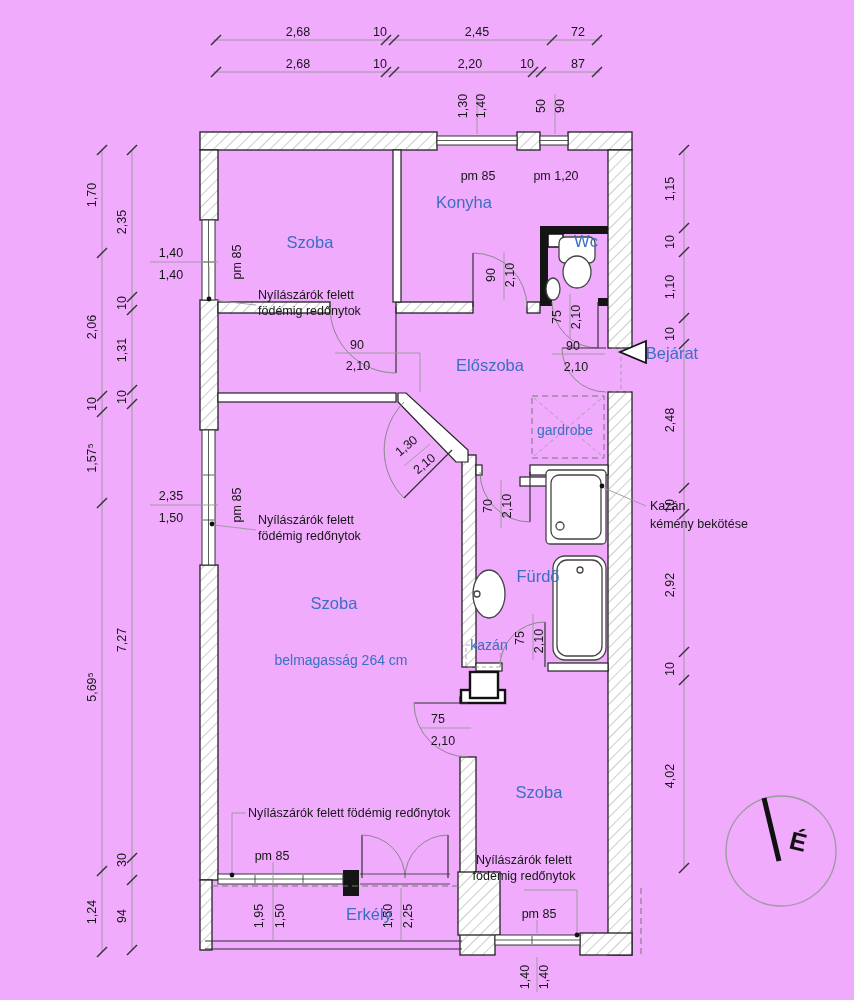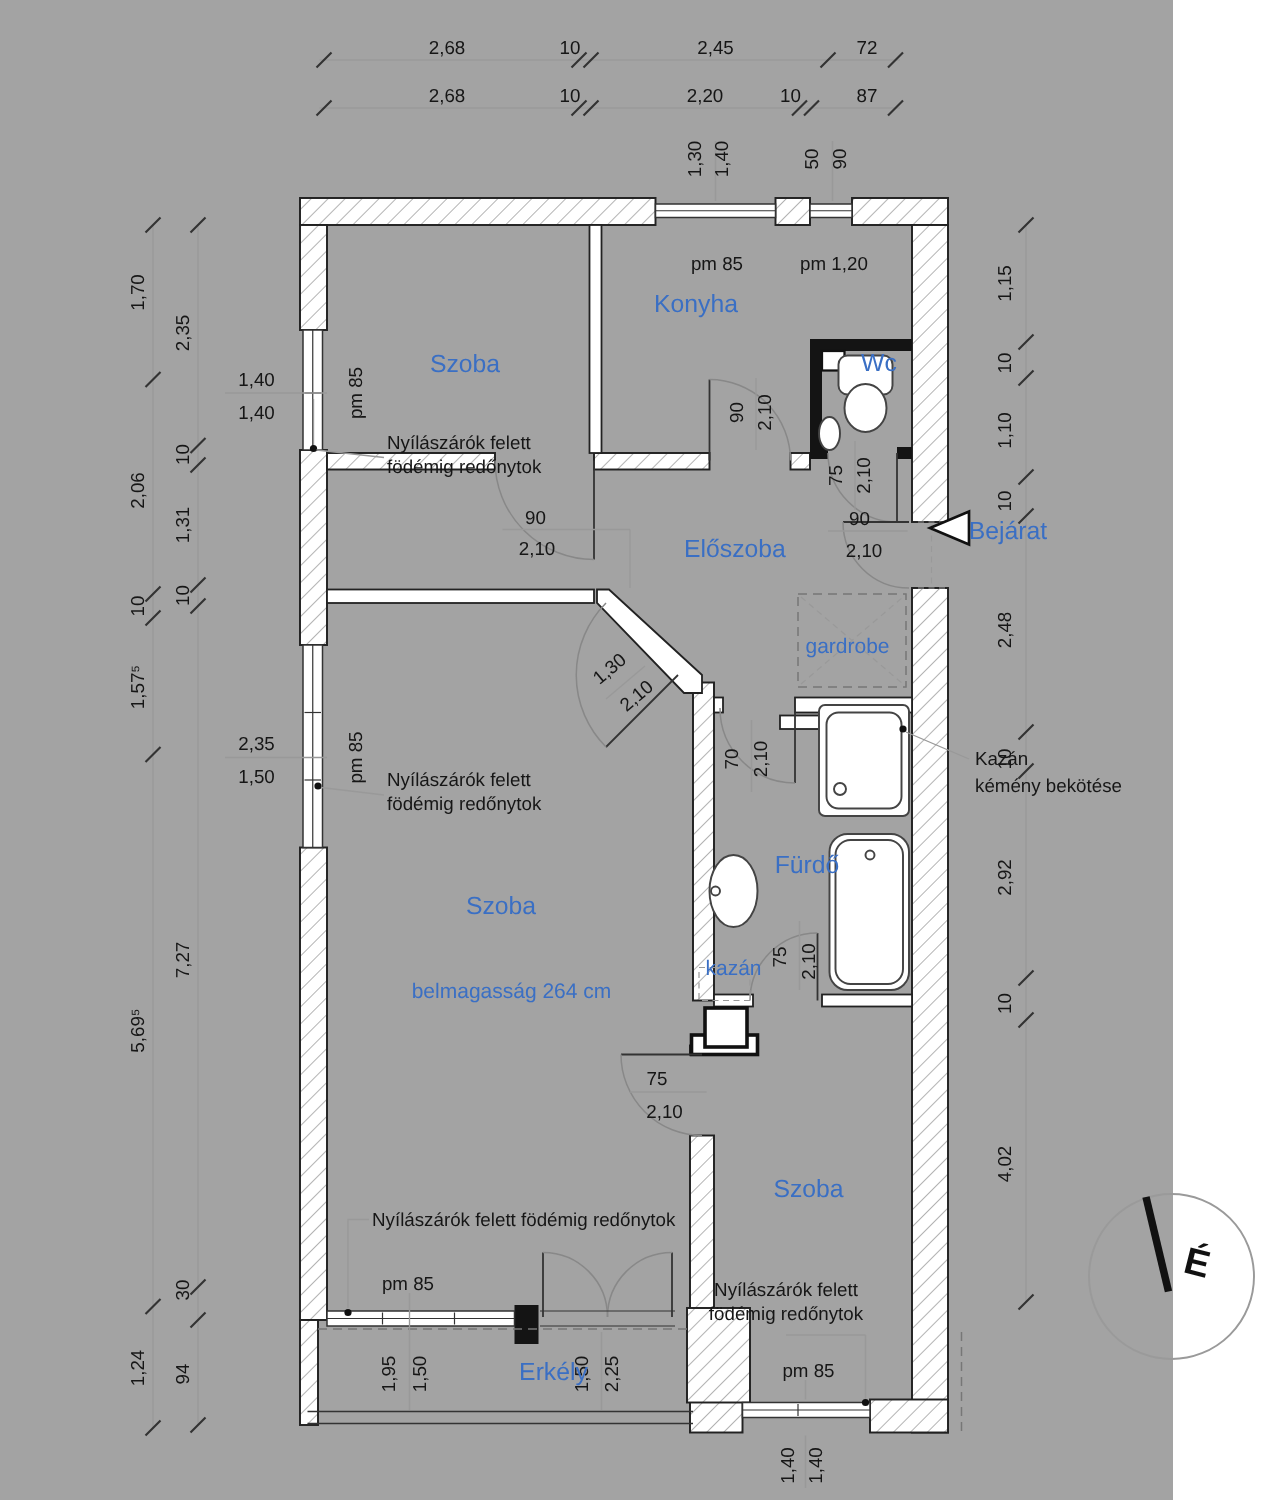--- a/index.html
+++ b/index.html
@@ -1,17 +1,17 @@
 <!DOCTYPE html>
 <html style="--accent: #3a6fc4;"><head>
 <meta charset="utf-8">
 <style>
   :root { --accent:#3a6fc4; --ink:#161616; --dimline:#9a9a9a; }
   html,body { margin:0; padding:0; background:#ffffff; }
-  .stage { position:relative; width:782px; height:1000px; background:#a3a3a3;
+  .stage { position:relative; width:854px; height:1000px; background:#f0abfc;
            font-family:"Liberation Sans", sans-serif; }
   svg text { font-family:"Liberation Sans", sans-serif; }
   .dim  { font-size:12.5px; fill:var(--ink); }
   .mid  { text-anchor:middle; }
   .room { font-size:16.5px; fill:var(--accent); text-anchor:middle; }
   .room-sm { font-size:14px; fill:var(--accent); text-anchor:middle; }
   .ann  { font-size:12.5px; fill:var(--ink); }
   .annm { font-size:12.5px; fill:var(--ink); text-anchor:middle; }
   .north { font-size:25px; font-weight:bold; fill:#111; }
   .wall  { fill:url(#hatch); stroke:#222; stroke-width:1.3; }

